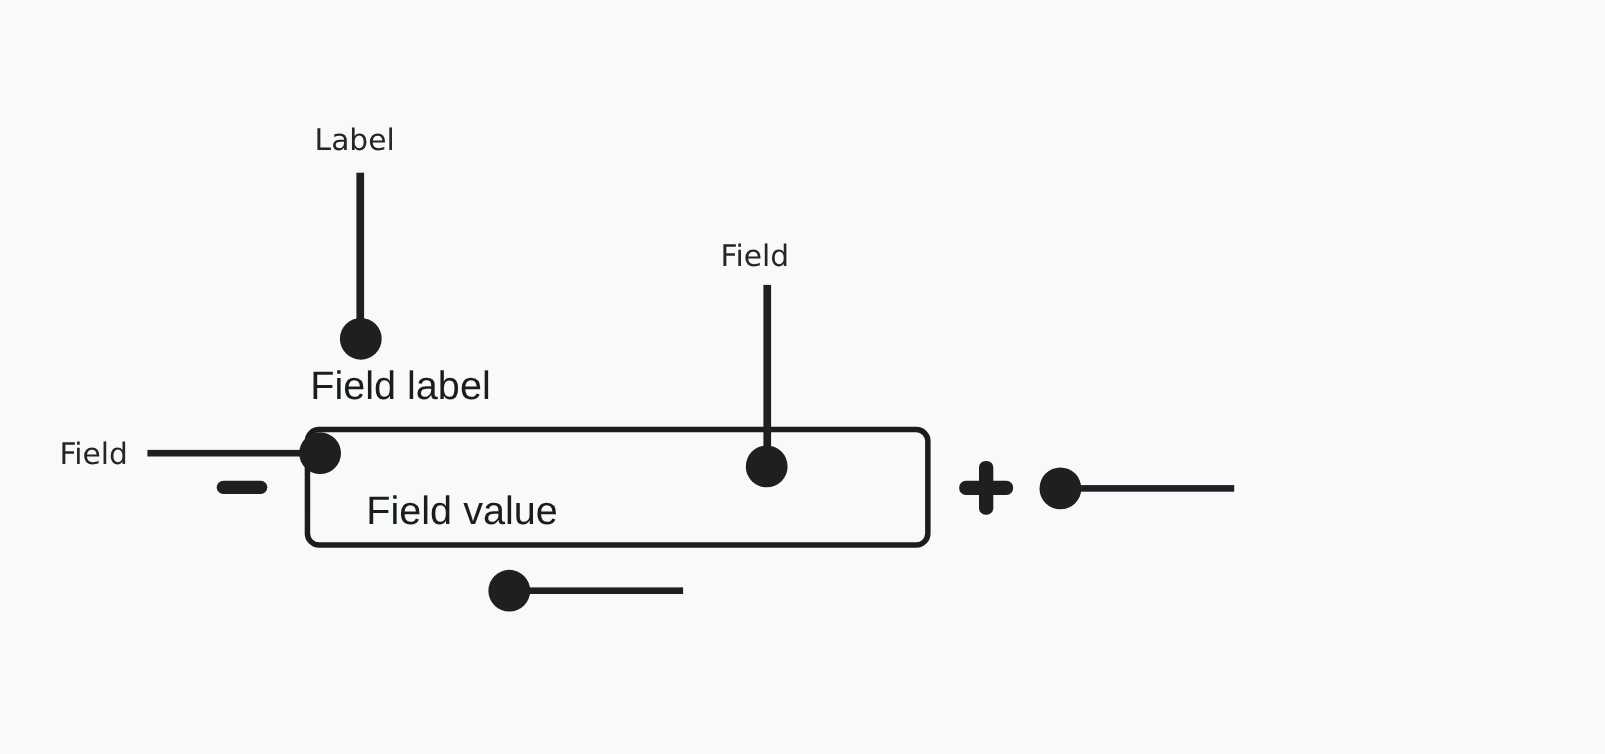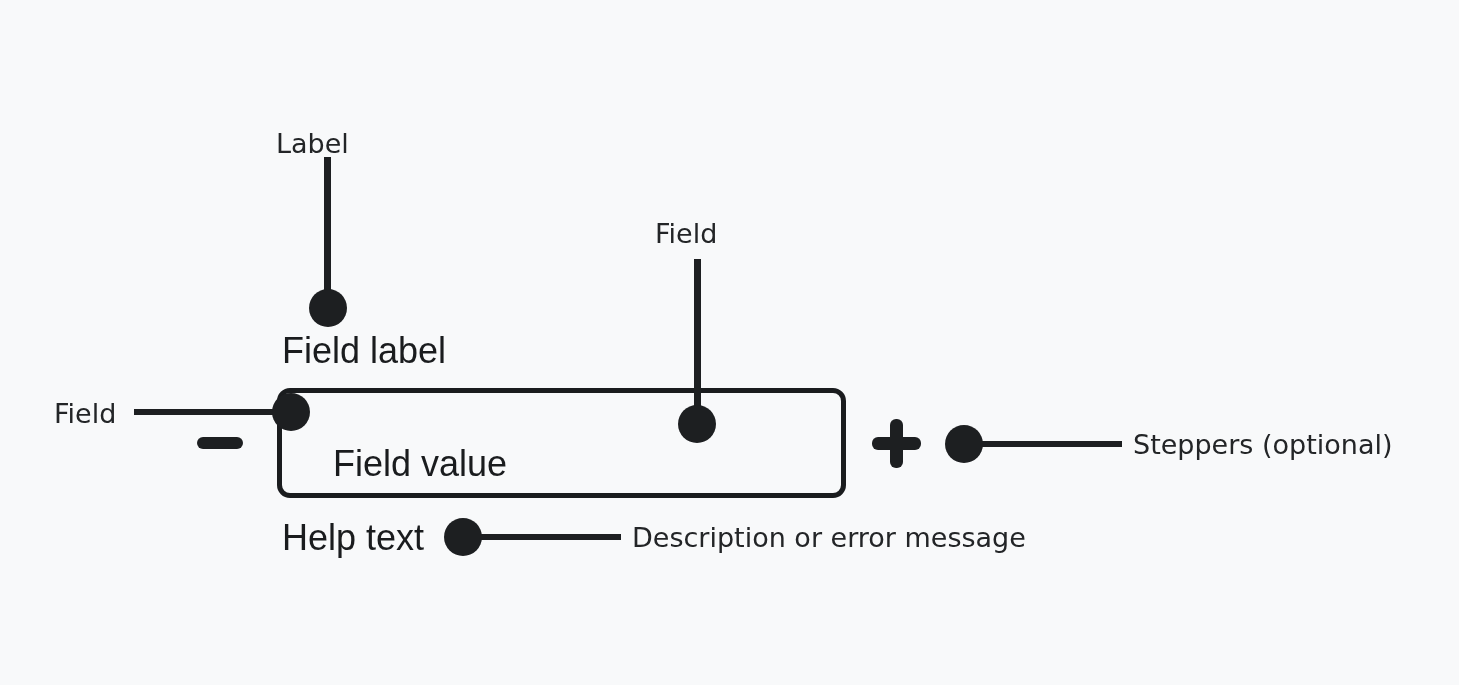--- a/index.html
+++ b/index.html
@@ -94,21 +94,21 @@
     height: 49px;
     border-radius: 6px;
     background: #1d1f21;
   }
 </style>
 </head>
 <body>
 
 <div class="canvas">
 
-  <div class="abs callout-text" style="left:276px; top:112px;margin-top:16px;">Label</div>
+  <div class="abs callout-text" style="left:286px; top:112px;">Label</div>
   <div class="abs line v" style="left:324px; top:157px; height:137px;"></div>
   <div class="abs dot" style="left:309px; top:289px;"></div>
 
   <div class="abs component-text" style="left:282px; top:331px;">Field label</div>
 
   <div class="abs input-box"></div>
 
   <div class="abs component-text" style="left:307px; top:444px;margin-left:26px;">Field value</div>
 
   <div class="abs callout-text" style="left:655px; top:218px;">Field</div>
@@ -121,21 +121,18 @@
 
   <div class="abs minus-shape"></div>
 
   <div class="abs plus-shape">
     <div class="bar-h"></div>
     <div class="bar-v"></div>
   </div>
 
   <div class="abs dot" style="left:945px; top:425px;"></div>
   <div class="abs line h" style="left:982px; top:441px; width:140px;"></div>
-  <div class="abs callout-text" style="left:1133px; top:429px;">Steppers (optional)</div>
 
-  <div class="abs component-text" style="left:282px; top:518px;">Help text</div>
 
   <div class="abs dot" style="left:444px; top:518px;"></div>
   <div class="abs line h" style="left:481px; top:534px; width:140px;"></div>
-  <div class="abs callout-text" style="left:632px; top:522px;">Description or error message</div>
 
 </div>
 
 </body></html>

